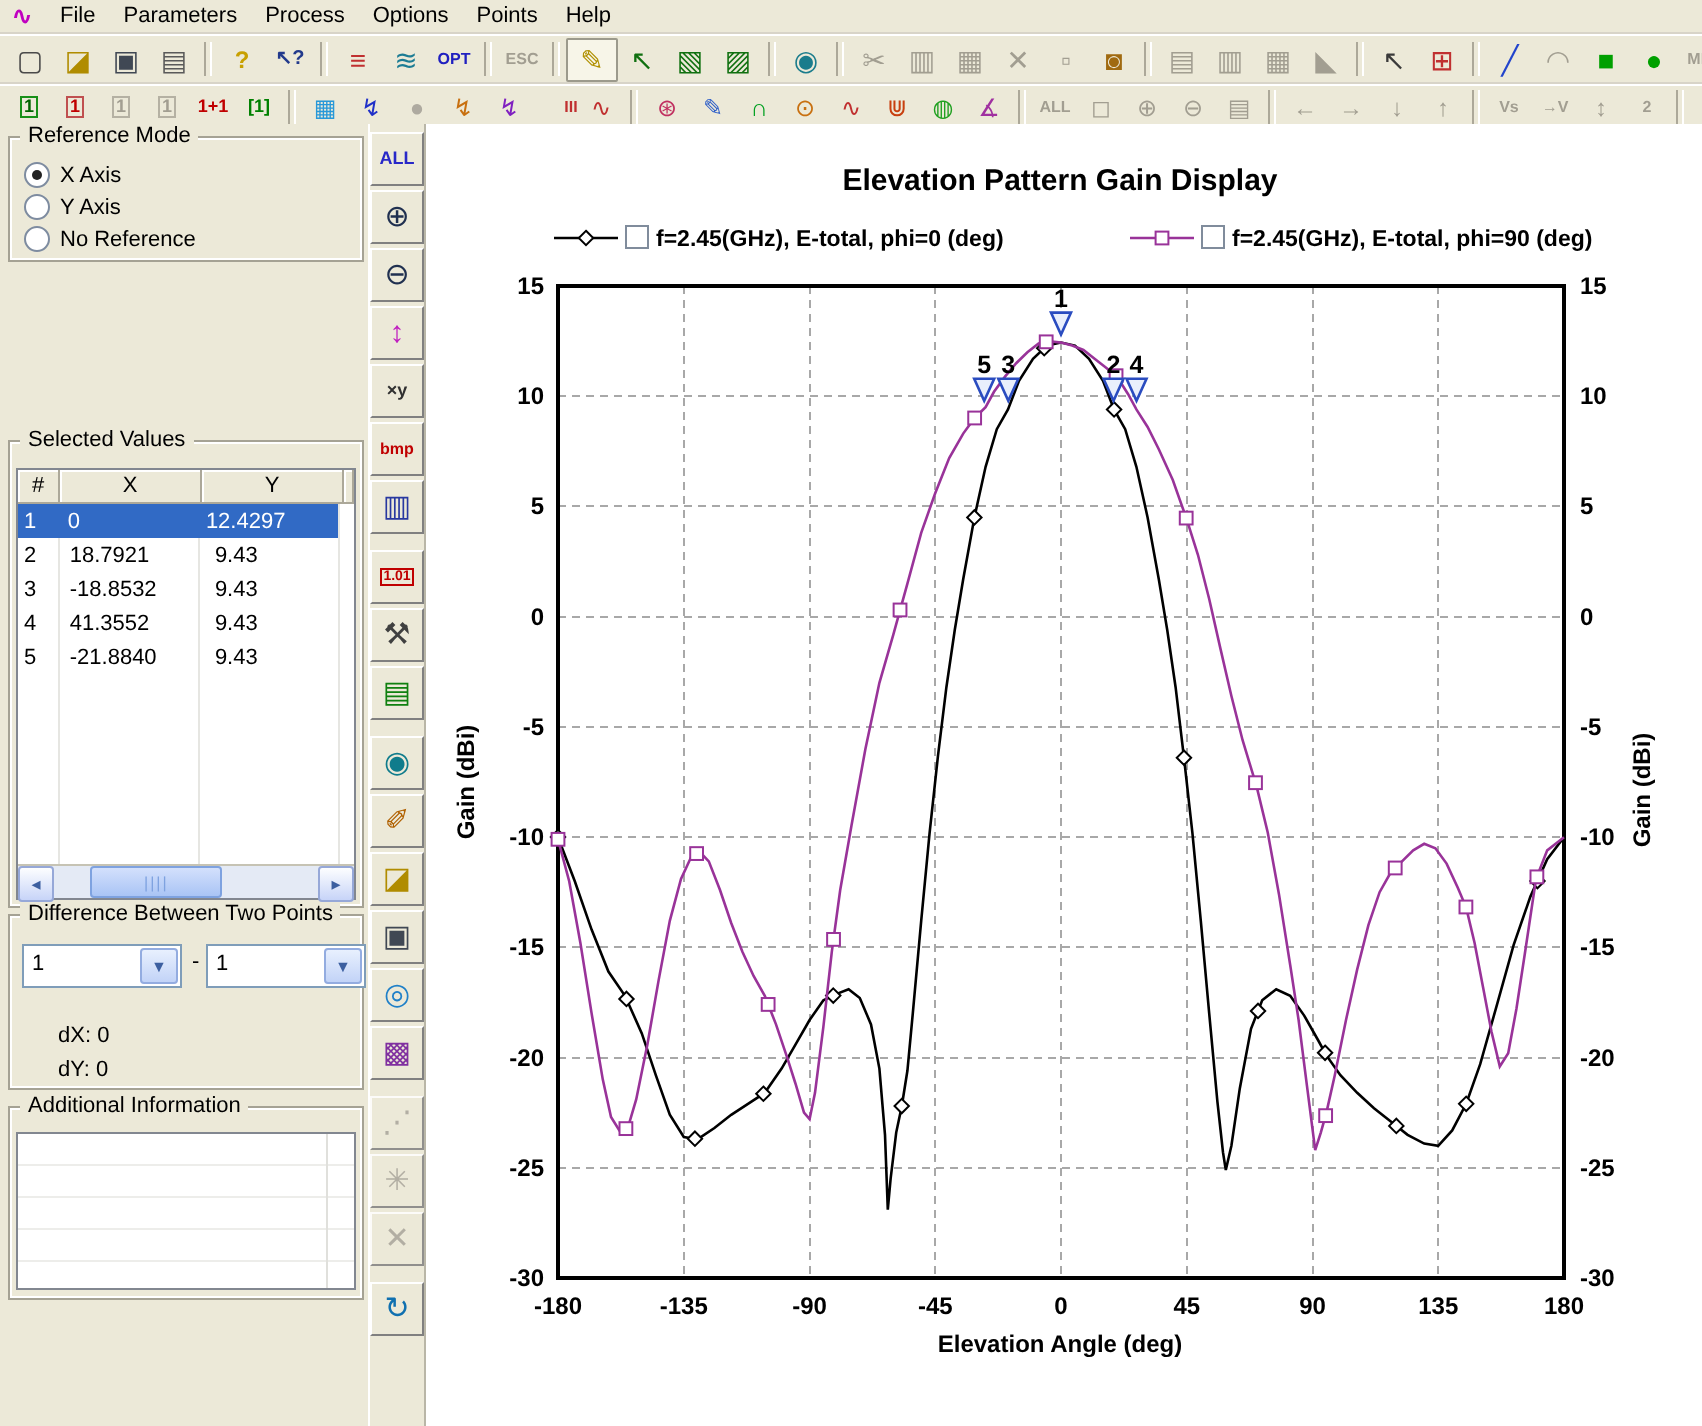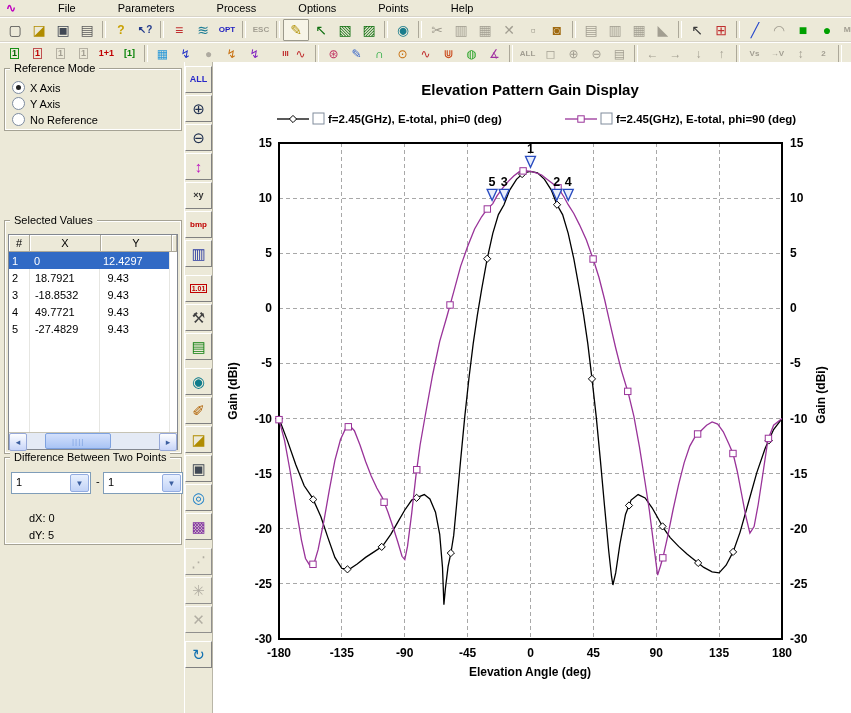--- a/index.html
+++ b/index.html
@@ -2,21 +2,21 @@
 <html><head>
 <meta charset="utf-8">
 <style>
   html,body{margin:0;padding:0;background:#777;}
   .window{position:relative;width:851px;height:713px;background:#ECE9D8;overflow:hidden;
     font-family:"Liberation Sans",sans-serif;font-size:11px;color:#000;}
   
   .menubar{height:16px;display:flex;align-items:center;padding-left:2px;border-bottom:1px solid #D8D4C8;}
   .appicon{width:18px;height:13px;display:flex;align-items:center;justify-content:center;
     font-weight:bold;color:#C000C0;font-size:12px;margin-right:3px;}
-  .menu-item{padding:1px 7px;cursor:default;margin-left:28px;}
+  .menu-item{padding:1px 7px;cursor:default;}
   
   .toolbar{display:flex;align-items:center;padding-left:3px;border-top:1px solid #FFFFFF;
     border-bottom:1px solid #D8D4C8;background:#ECE9D8;}
   .t1{height:23px;}
   .t2{height:21px;}
   .tbtn{width:24px;height:20px;display:flex;align-items:center;justify-content:center;flex:0 0 auto;}
   .t2 .tbtn{width:23px;height:18px;}
   .tbtn .gl{font-size:14px;line-height:1;}
   .t2 .tbtn .gl{font-size:12px;}
   .tbtn.ttext .gl{font-size:8px;font-weight:bold;letter-spacing:0;}
@@ -363,26 +363,26 @@
                   <span class="cell c1">18.7921</span>
                   <span class="cell c2">9.43</span>
                 </div>
                 <div class="sv-row">
                   <span class="cell c0">3</span>
                   <span class="cell c1">-18.8532</span>
                   <span class="cell c2">9.43</span>
                 </div>
                 <div class="sv-row">
                   <span class="cell c0">4</span>
-                  <span class="cell c1">49.7721</span>
+                  <span class="cell c1">41.3552</span>
                   <span class="cell c2">9.43</span>
                 </div>
                 <div class="sv-row">
                   <span class="cell c0">5</span>
-                  <span class="cell c1">-27.4829</span>
+                  <span class="cell c1">-21.8840</span>
                   <span class="cell c2">9.43</span>
                 </div>
               </div>
           </div>
           <div class="sv-scroll">
             <span class="sarrow">◂</span>
             <span class="strack">
               <span class="sthumb">||||</span>
             </span>
             <span class="sarrow">▸</span>
@@ -395,23 +395,29 @@
         <div class="combo" style="top:14px;left:6px;width:78px;">
           <span class="val">1</span>
           <span class="drop">▼</span>
         </div>
         <div class="dash" style="top:17px;left:91px;">-</div>
         <div class="combo" style="top:14px;left:98px;width:78px;">
           <span class="val">1</span>
           <span class="drop">▼</span>
         </div>
         <div class="cv-line" style="top:54px;left:24px;">dX: 0</div>
-        <div class="cv-line" style="top:71px;left:24px;">dY: 5</div>
+        <div class="cv-line" style="top:71px;left:24px;">dY: 0</div>
       </div>
 
+      <div class="gb gb-add">
+        <span class="gbl">Additional Information</span>
+        <div class="addbox">
+          <div class="vline"></div>
+        </div>
+      </div>
 
     </div>
 
     <div class="vtoolbar">
         <span class="vbtn ttext">
           <span class="gl" style="color: rgb(40, 40, 200);">ALL</span>
         </span>
         <span class="vbtn">
           <span class="gl" style="color: rgb(32, 48, 80);">⊕</span>
         </span>

